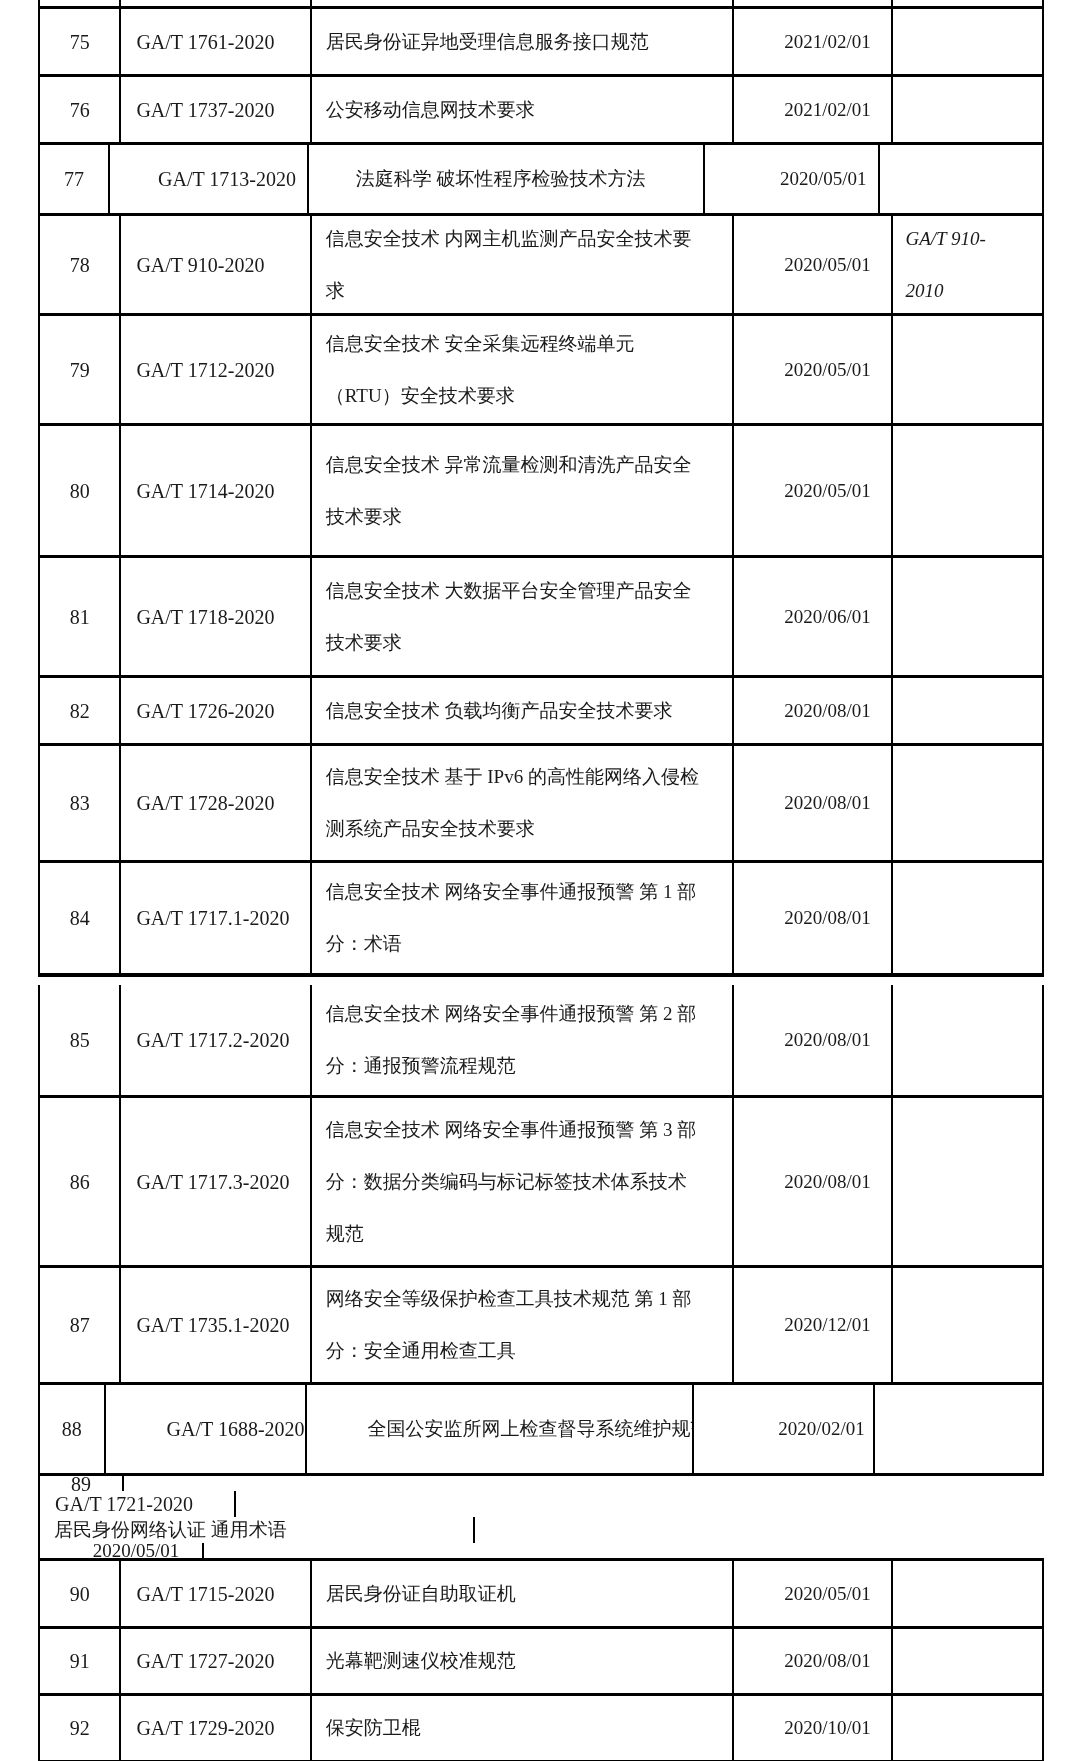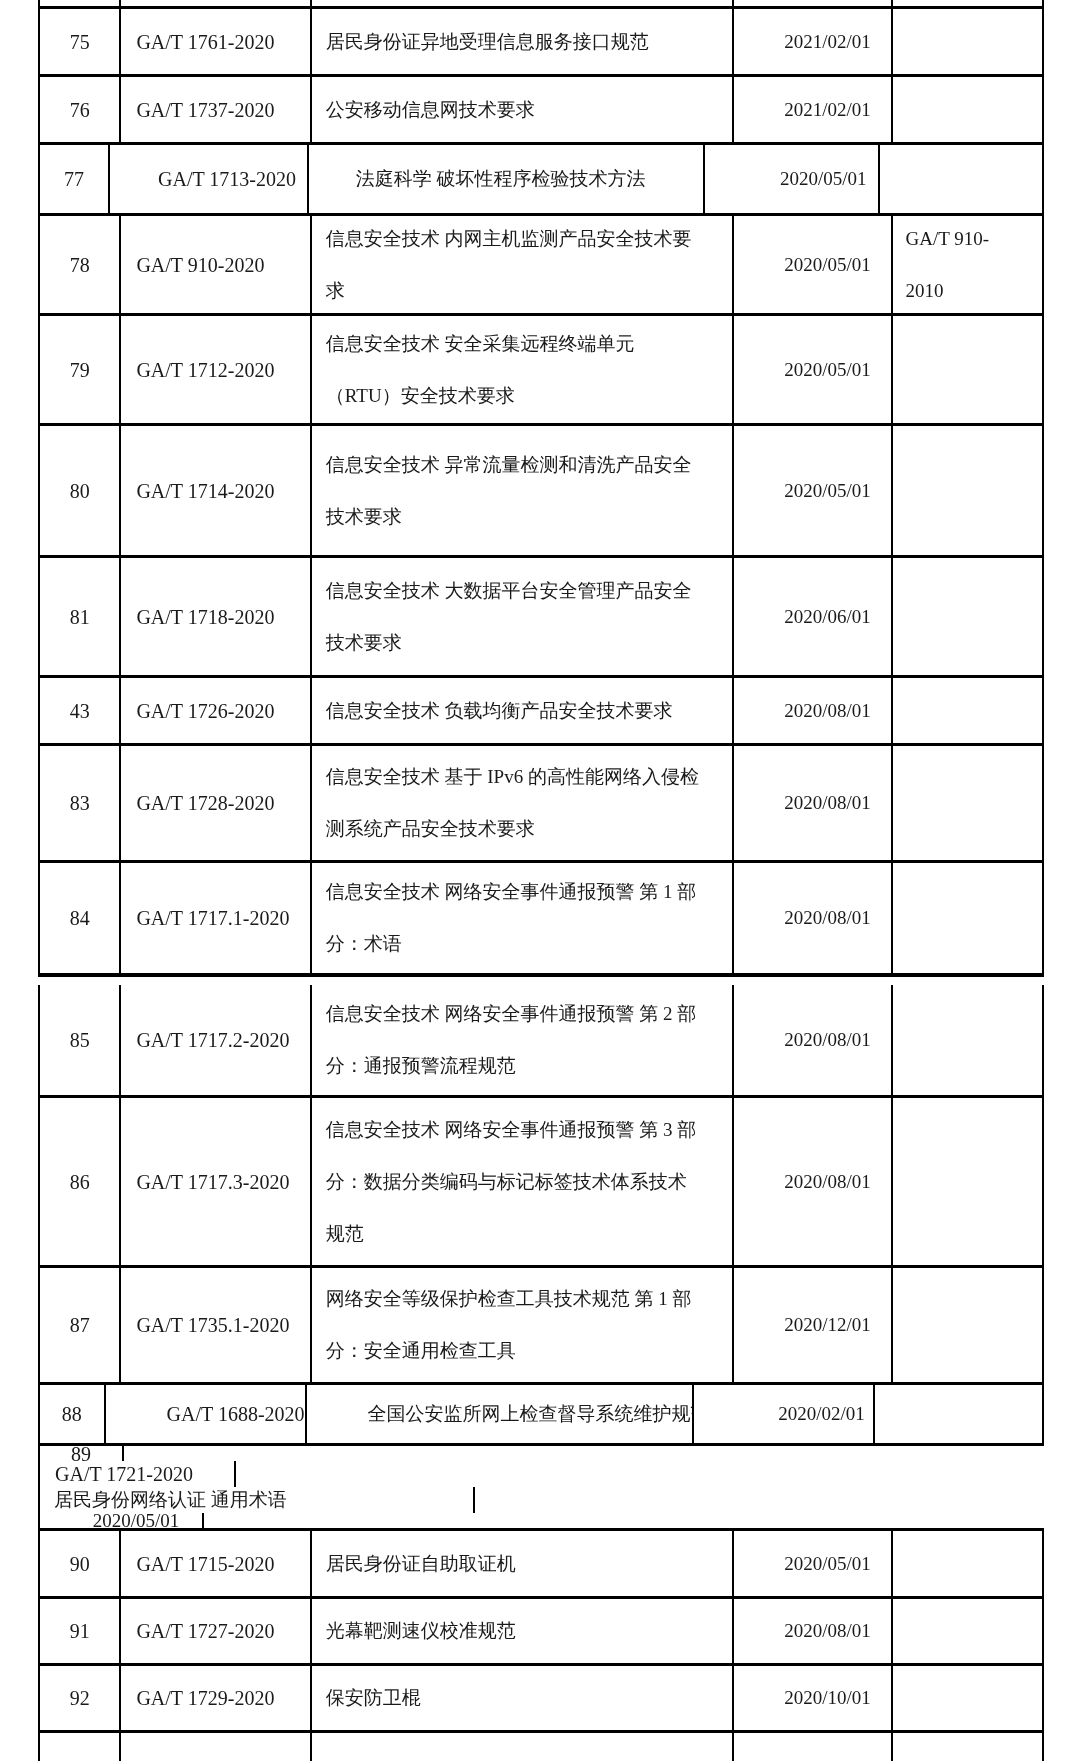--- a/index.html
+++ b/index.html
@@ -39,21 +39,21 @@
     display: flex;
     flex-direction: column;
     justify-content: center;
     overflow: hidden;
   }
   .stubrow .cell { border-right: 2px solid #000; }
   .c1 { width: 84px;  align-items: center; font-size: 20px; }
   .c2 { width: 196px; padding-left: 15px; font-size: 20px; }
   .c3 { width: 435px; padding-left: 14px; font-size: 19px; }
   .c4 { width: 134px; align-items: center; font-size: 19px; margin-left: 30px; }
-  .c5 { width: 155px; padding-left: 12px; font-size: 19px; }
+  .c5 { width: 155px; padding-left: 12px; font-size: 19px; font-style: italic; }
   .line { line-height: 52px; white-space: nowrap; }
   .c1 .line, .c4 .line { line-height: 30px; }
 </style>
 </head>
 <body>
 
 <div class="page">
   <div class="tablewrap">
 
     <div class="stubrow">
@@ -172,21 +172,21 @@
             <div class="line">信息安全技术 大数据平台安全管理产品安全</div>
             <div class="line">技术要求</div>
           </div>
     <div class="cell c4">
             <div class="line">2020/06/01</div>
           </div>
     <div class="cell c5"></div>
   </div>
         <div class="row" style="height: 68px;">
     <div class="cell c1">
-            <div class="line">43</div>
+            <div class="line">82</div>
           </div>
     <div class="cell c2">
             <div class="line">GA/T 1726-2020</div>
           </div>
     <div class="cell c3">
             <div class="line">信息安全技术 负载均衡产品安全技术要求</div>
           </div>
     <div class="cell c4">
             <div class="line">2020/08/01</div>
           </div>
@@ -269,21 +269,21 @@
           </div>
     <div class="cell c3">
             <div class="line">网络安全等级保护检查工具技术规范 第 1 部</div>
             <div class="line">分：安全通用检查工具</div>
           </div>
     <div class="cell c4">
             <div class="line">2020/12/01</div>
           </div>
     <div class="cell c5"></div>
   </div>
-        <div class="row" style="height: 61px; gap: 46px;">
+        <div class="row" style="height: 91px; gap: 46px;">
     <div class="cell c1">
             <div class="line">88</div>
           </div>
     <div class="cell c2">
             <div class="line">GA/T 1688-2020</div>
           </div>
     <div class="cell c3">
             <div class="line">全国公安监所网上检查督导系统维护规范</div>
           </div>
     <div class="cell c4">

